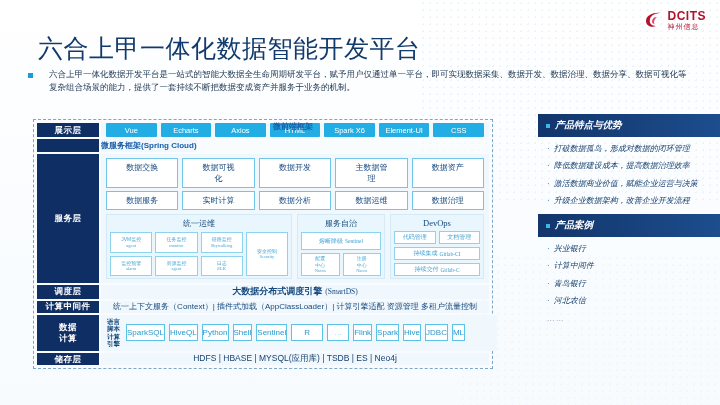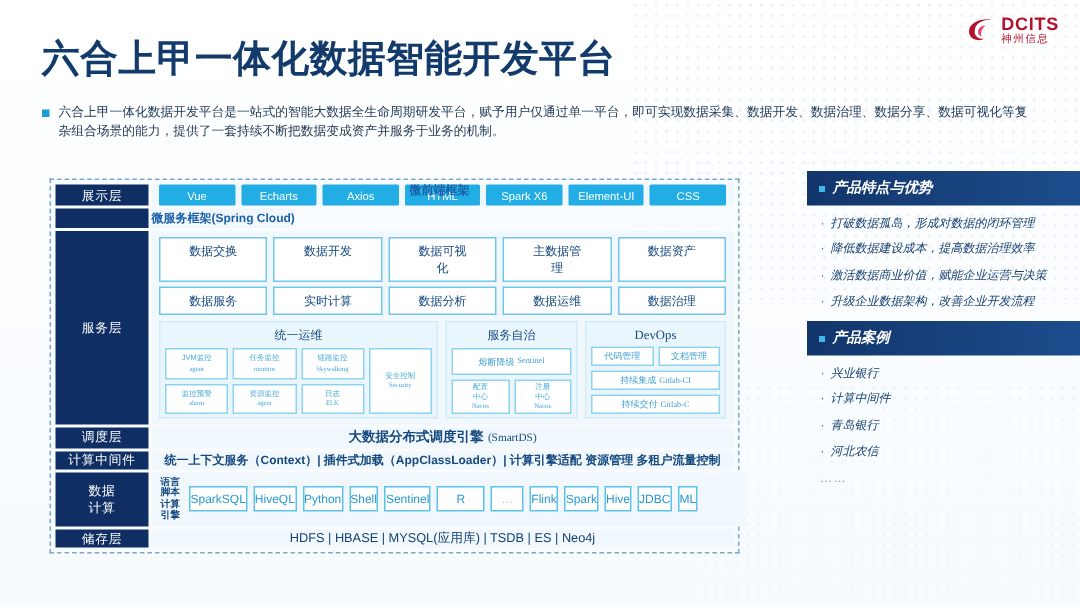--- a/index.html
+++ b/index.html
@@ -21,35 +21,35 @@
      background-size:7px 7px;opacity:.5;pointer-events:none;}
 
   
   .logo{position:absolute;right:14px;top:10px;display:flex;align-items:center;gap:4px;}
   .logo .mark{width:20px;height:18px;position:relative;}
   .logo .mark svg{display:block}
   .logo .txt{line-height:1}
   .logo .txt .en{font-weight:bold;font-size:12px;color:#b4122b;letter-spacing:.5px;}
   .logo .txt .cn{font-size:7px;color:#b4122b;letter-spacing:1px;margin-top:1px;}
 
-  h1.title{position:absolute;left:28px;top:22px;margin:0;font-size:25px;
-     font-weight:bold;color:#123a6b;letter-spacing:.5px;}
-
-  .intro{position:absolute;left:28px;top:68px;width:660px;display:flex;gap:6px;}
+  h1.title{position:absolute;left:28px;top:22px;margin:10px;font-size:25px;
+     font-weight:normal;color:#123a6b;letter-spacing:.5px;}
+
+  .intro{position:absolute;left:28px;top:68px;width:660px;display:flex;gap:16px;}
   .intro .sq{width:5px;height:5px;background:#1b9dd9;margin-top:5px;flex:0 0 auto;}
   .intro p{margin:0;font-size:8.5px;line-height:1.55;color:#233b55;}
 
   
   .panel{position:absolute;left:33px;top:119px;width:460px;height:250px;
      border:1px dashed #7da7c9;background:rgba(247,252,255,.5);padding:3px;box-sizing:border-box;}
   .grid{display:flex;flex-direction:column;height:100%;gap:2px;}
   .row{display:flex;gap:2px;}
   .lbl{width:62px;flex:0 0 62px;background:#0f2e63;color:#fff;
      display:flex;align-items:center;justify-content:center;text-align:center;
-     font-size:8.5px;font-weight:normal;line-height:1.25;letter-spacing:.5px;}
+     font-size:8.5px;font-weight:bold;line-height:1.25;letter-spacing:.5px;}
   .body{flex:1;background:#f1f8fd;display:flex;flex-direction:column;justify-content:center;}
 
   
   .r-present{height:21px;}
   .micro-front{position:absolute;left:95px;top:121px;width:396px;text-align:center;
      font-size:8px;color:#1a5fa8;font-weight:bold;}
   .tags{display:flex;gap:4px;padding:0 5px;}
   .tag{flex:1;background:#22aee4;color:#fff;font-size:7.5px;text-align:center;
      padding:2.5px 0;border-radius:1px;}
 
@@ -88,21 +88,21 @@
      display:flex;align-items:center;justify-content:center;gap:2px;flex:1;text-align:center;padding:1px;}
   .cellb .sub{font-family:"Liberation Serif",serif;font-size:5.5px;}
 
   
   .r-sched{height:22px;}
   .r-mid{height:20px;}
   .r-store{height:20px;}
   .centered{flex:1;background:#f1f8fd;display:flex;align-items:center;justify-content:center;
      font-size:9px;color:#15497f;font-weight:bold;gap:3px;}
   .centered .sub{font-family:"Liberation Serif",serif;font-weight:normal;font-size:7.5px;}
-  .centered.thin{font-weight:bold;font-size:8px;}
+  .centered.thin{font-weight:normal;font-size:8px;}
   .centered.store{font-weight:normal;color:#16406f;font-size:8.5px;}
 
   
   .r-compute{height:52px;}
   .comp-body{flex:1;background:#f1f8fd;display:flex;align-items:center;padding:3px 4px;box-sizing:border-box;gap:4px;}
   .comp-side{width:17px;flex:0 0 17px;display:flex;flex-direction:column;justify-content:space-around;height:100%;}
   .comp-side div{font-size:6.5px;color:#15497f;line-height:1.15;text-align:center;font-weight:bold;}
   .comp-main{flex:1;display:flex;flex-direction:row;gap:4px;}
   .comp-line{display:flex;gap:4px;}
   .cbox{border:1px solid #5cc2e8;background:#fff;color:#2a98cf;text-align:center;
@@ -172,22 +172,22 @@
         <div class="sp-l"></div>
         <div class="springrow">微服务框架(Spring Cloud)</div>
       </div>
 
       <div class="row r-service">
         <div class="lbl">服务层</div>
         <div class="body svc-body">
           <div class="svc-grid">
             <div class="svc-line">
               <div class="svc-box">数据交换</div>
+              <div class="svc-box">数据可视化</div>
               <div class="svc-box">数据开发</div>
-              <div class="svc-box">数据可视化</div>
               <div class="svc-box">主数据管理</div>
               <div class="svc-box">数据资产</div>
             </div>
             <div class="svc-line">
               <div class="svc-box">数据服务</div>
               <div class="svc-box">实时计算</div>
               <div class="svc-box">数据分析</div>
               <div class="svc-box">数据运维</div>
               <div class="svc-box">数据治理</div>
             </div>

